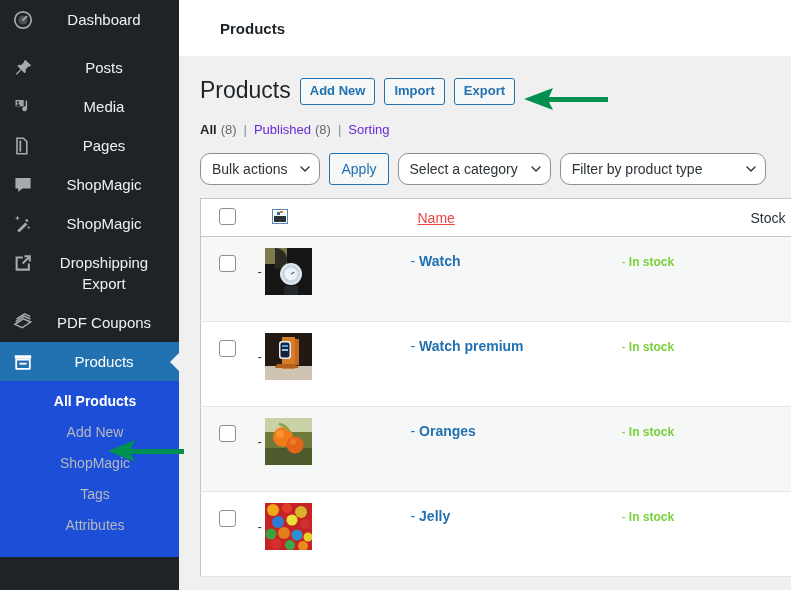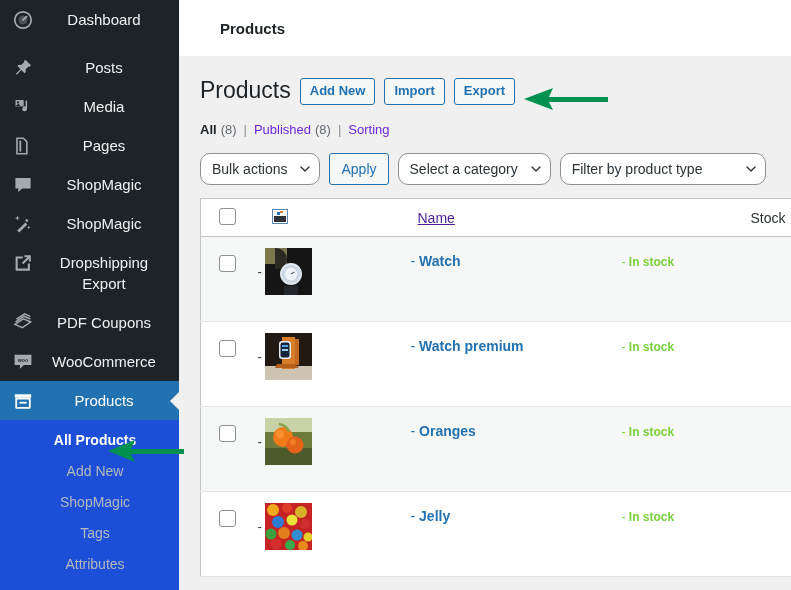--- a/index.html
+++ b/index.html
@@ -196,21 +196,21 @@
     color: #2c3338;
     border-bottom: 1px solid #c3c4c7;
     background: #fff;
   }
   .col-cb   { width: 49px; padding-left: 18px !important; }
   .col-thumb{ width: 82px; }
   .col-name { width: 290px; }
   .col-stock{ width: 191px; }
 
   th.col-name .sortable {
-    color: #4c1d95;
+    color: #ef4444;
     cursor: pointer;
     display: inline-block;
     padding-left: 86px;
     text-decoration: underline;
   }
   th.col-stock .stock-h {
     display: block;
     text-align: right;
     padding-right: 27px;
     color: #2c3338;
@@ -350,29 +350,20 @@
         </div>
         <div class="menu-item">
           <span class="mi-icon">
             <svg width="20" height="20" viewBox="0 0 20 20" fill="currentColor">
               <path d="M1.9 11.4l8.4-5.6 7.4 3.2-8.4 5.6z" fill="none" stroke="currentColor" stroke-width="1.5"></path>
               <path d="M2.6 8.8L11 3.2l6.4 2.8" fill="none" stroke="currentColor" stroke-width="1.5"></path>
               <path d="M3.4 6.2L11.6.9l5.6 2.5" fill="none" stroke="currentColor" stroke-width="1.4"></path>
             </svg>
           </span>
           <span class="mi-label">PDF Coupons</span>
-        </div>
-        <div class="menu-item">
-          <span class="mi-icon">
-            <svg width="20" height="20" viewBox="0 0 20 20" fill="currentColor">
-              <path d="M1.6 2.8h16.8v10.3H11l-4.1 3.6v-3.6H1.6z"></path>
-              <text x="10" y="10.4" font-size="5.2" font-family="Liberation Sans, sans-serif" fill="#1d2327" text-anchor="middle" font-weight="bold">woo</text>
-            </svg>
-          </span>
-          <span class="mi-label">WooCommerce</span>
         </div>
         <div class="menu-item active">
           <span class="mi-icon">
             <svg width="20" height="20" viewBox="0 0 20 20" fill="currentColor">
               <rect x="1.8" y="3.2" width="16.4" height="3.6" rx="0.4"></rect>
               <rect x="3.2" y="7.6" width="13.6" height="9.2" rx="0.4" fill="none" stroke="currentColor" stroke-width="1.8"></rect>
               <rect x="6.4" y="10.8" width="7.2" height="1.8"></rect>
             </svg>
           </span>
           <span class="mi-label">Products</span>

